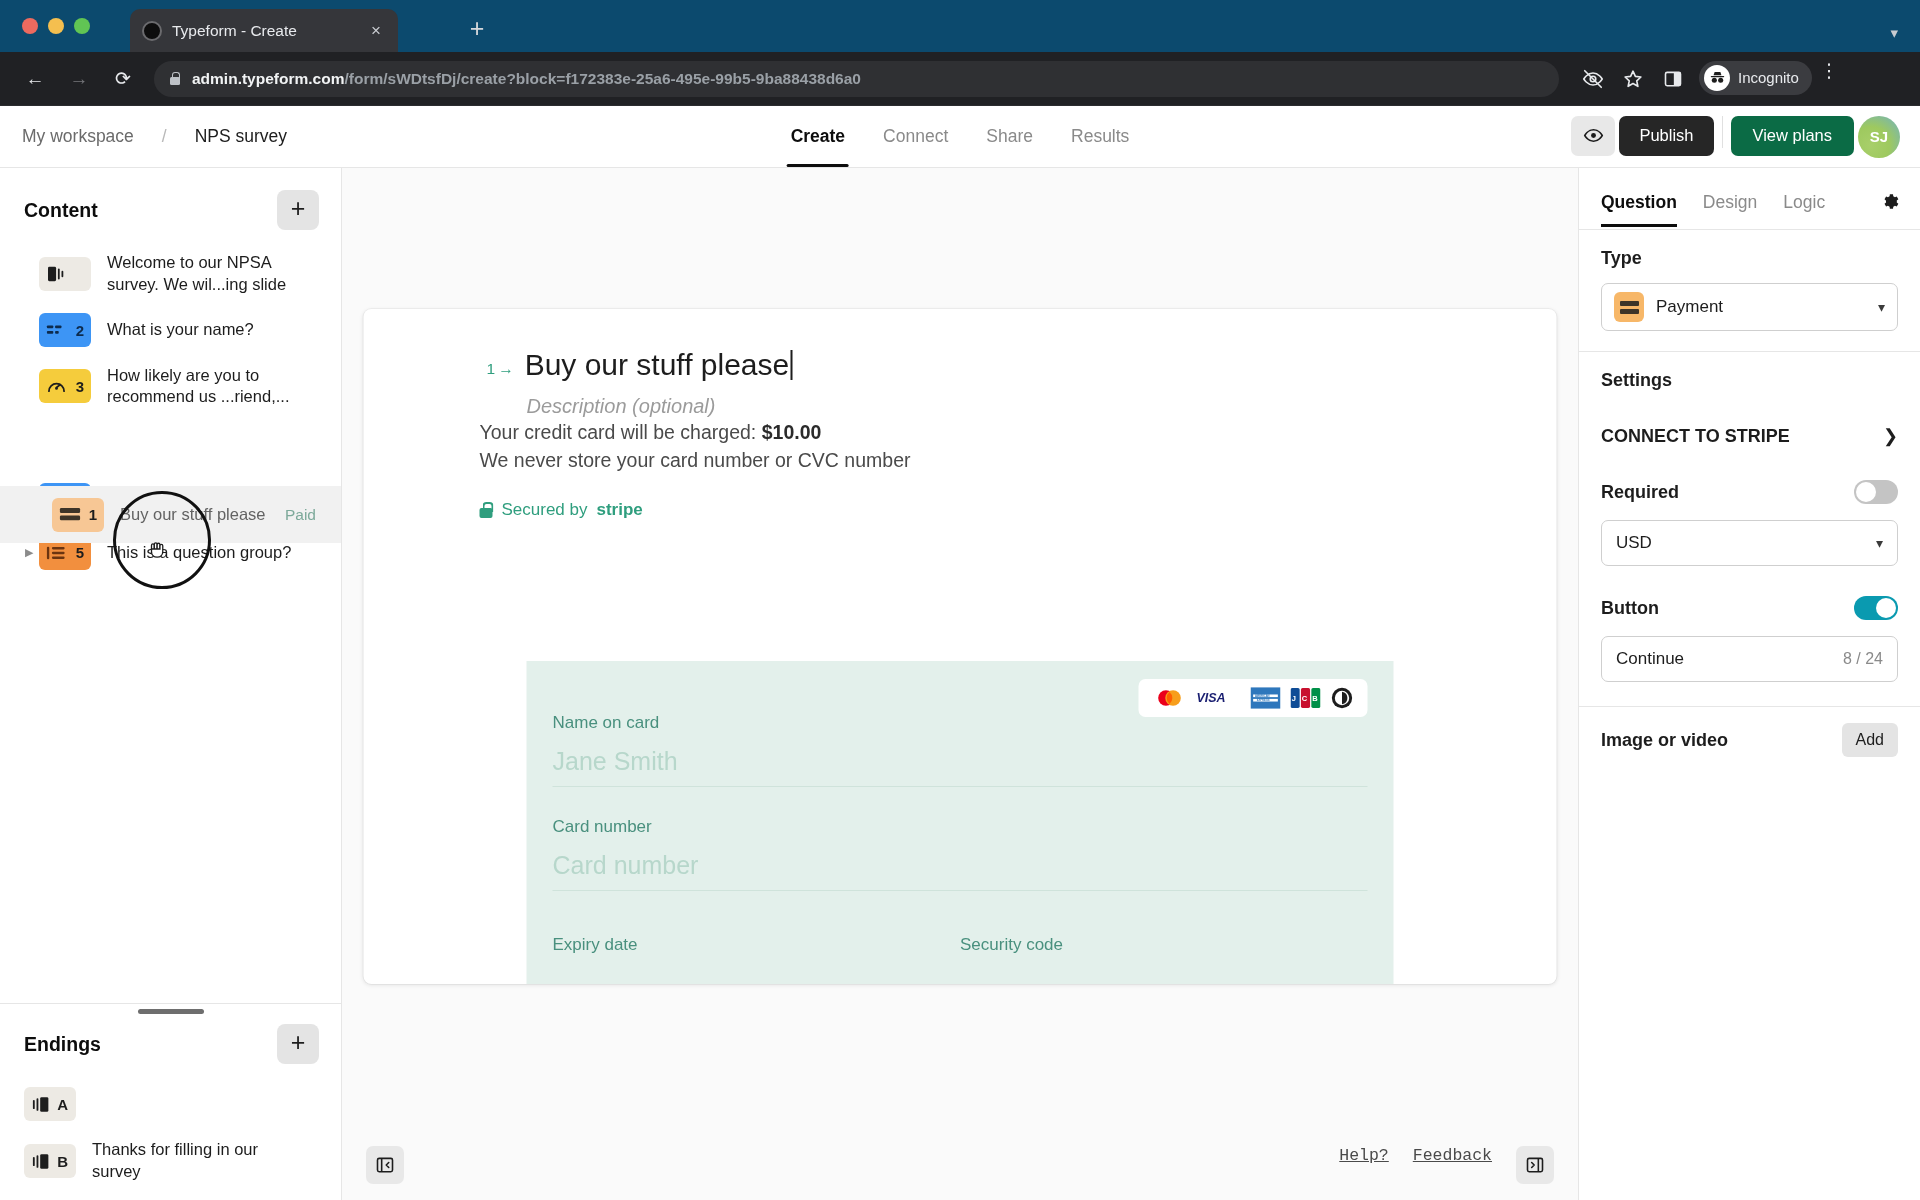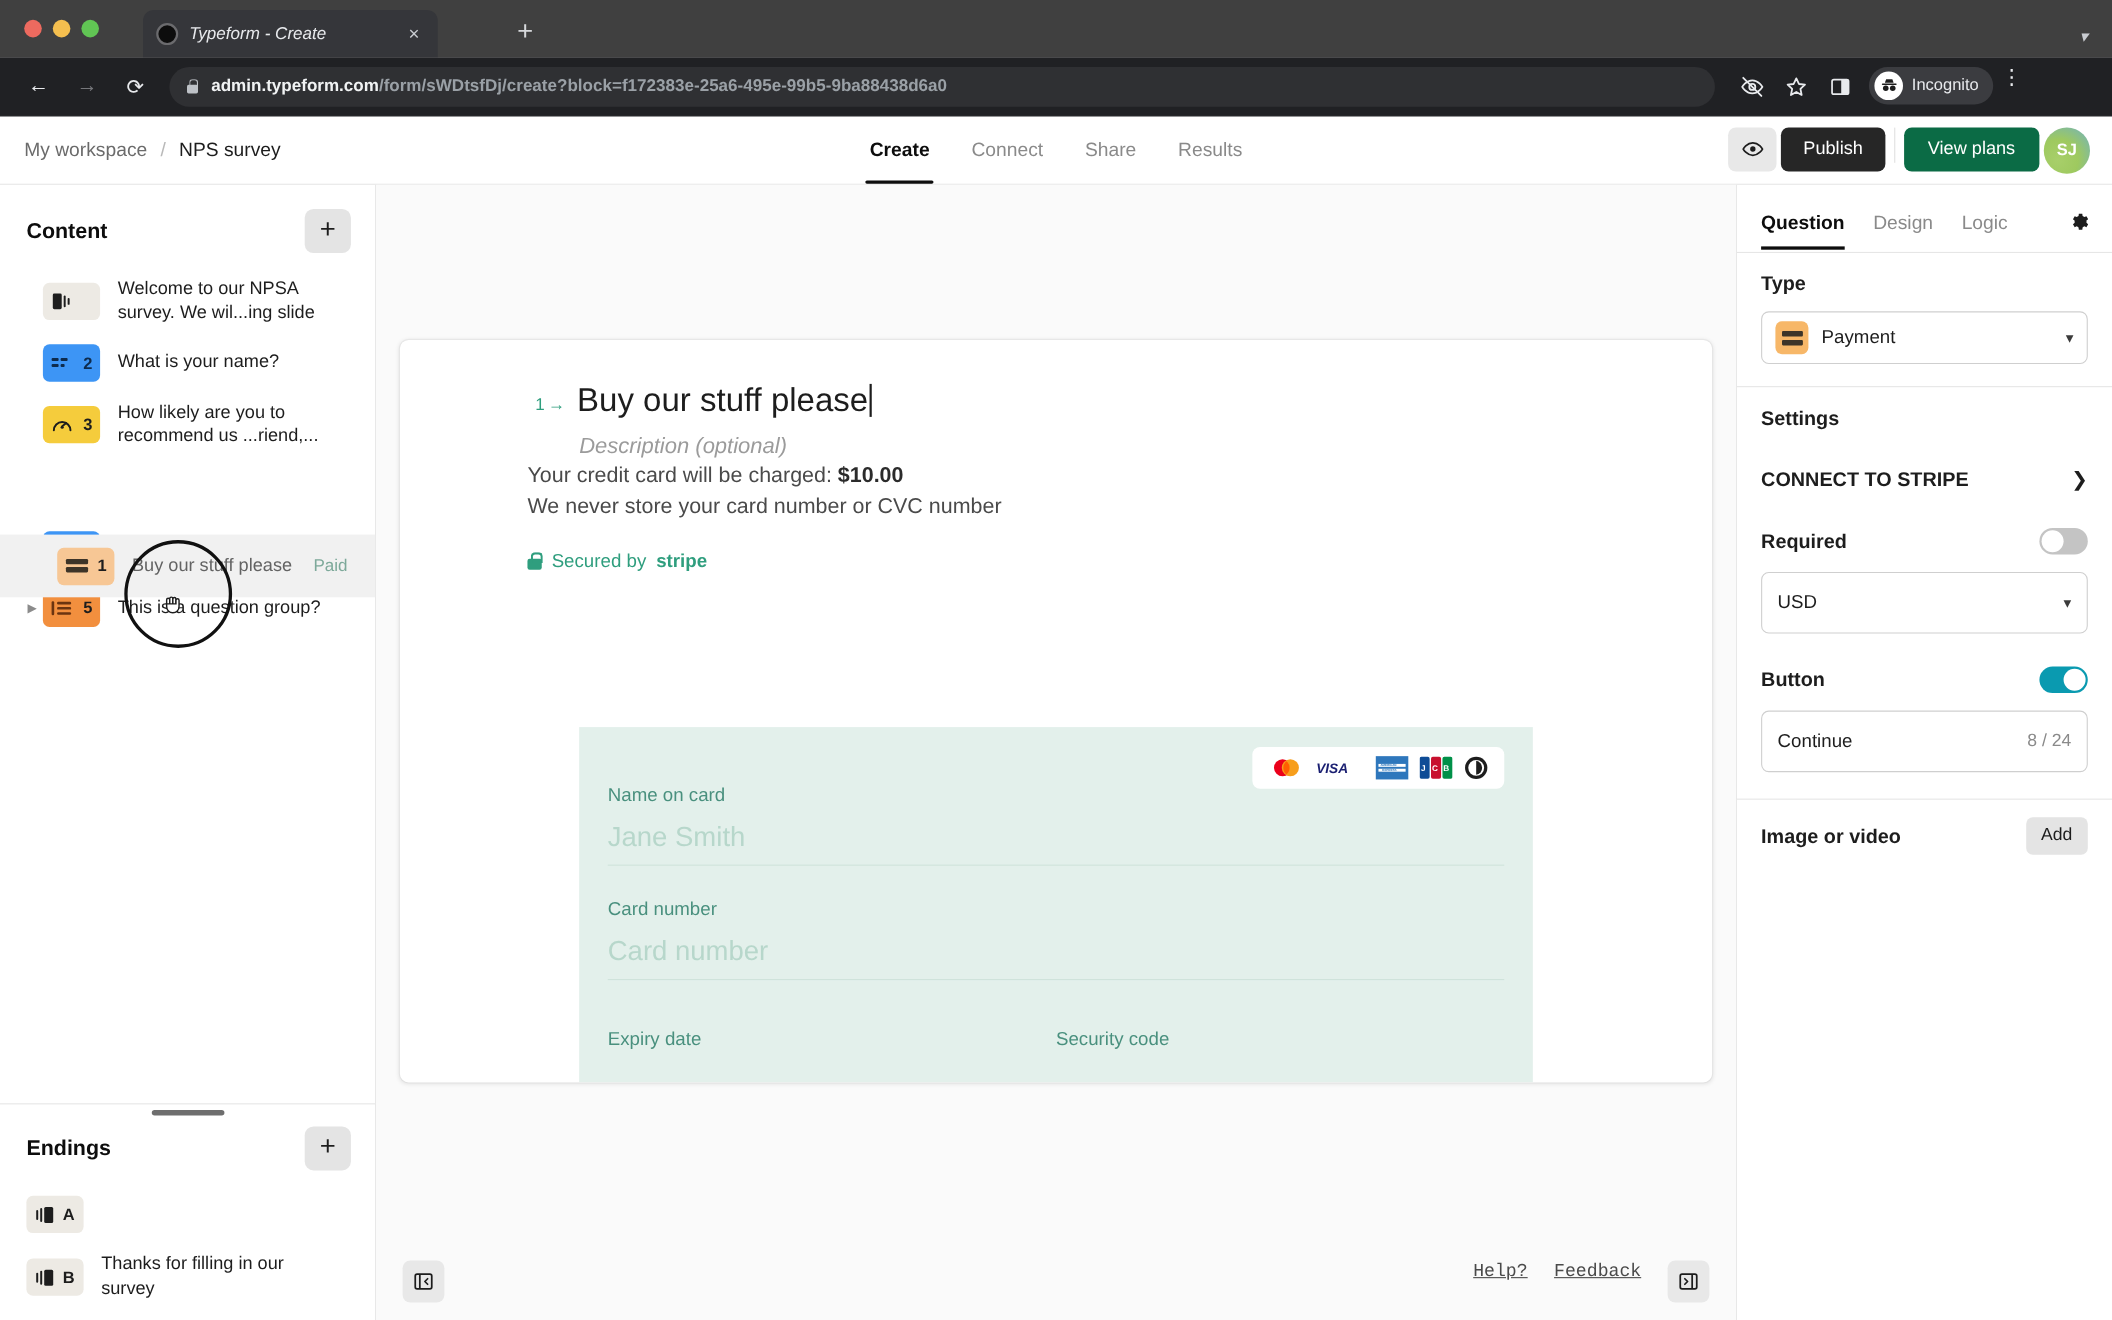--- a/index.html
+++ b/index.html
@@ -7,22 +7,22 @@
     width: 1920px; height: 1200px;
     font-family: "Liberation Sans", sans-serif;
     background: #ffffff;
     overflow: hidden;
   }
 
   
   .browser { width: 1920px; height: 1200px; position: relative; }
 
   .tabstrip {
-    height: 52px; background: #404040; position: relative;
-    display: flex; align-items: flex-end; padding-left: 18px; font-style: italic;
+    height: 52px; background: #0c4a6e; position: relative;
+    display: flex; align-items: flex-end; padding-left: 18px;
   }
   .traffic { display: flex; gap: 10px; align-items: center;
              position: absolute; left: 22px; top: 18px; }
   .dot { width: 16px; height: 16px; border-radius: 50%; }
   .dot.red { background: #ed6a5f; }
   .dot.yellow { background: #f5bf4f; }
   .dot.green { background: #61c554; }
 
   .tab {
     position: absolute; left: 130px; bottom: 0;
@@ -97,21 +97,21 @@
   .kebab { color: #e8eaed; font-size: 19px; letter-spacing: 0;
            width: 26px; text-align: center; line-height: 1; }
 
   
   .app { width: 1920px; height: 1094px; background: #fff;
          display: flex; flex-direction: column; }
   .appbar {
     height: 62px; display: flex; align-items: center;
     border-bottom: 1px solid #e6e6e6; position: relative; flex: none;
   }
-  .breadcrumb { display: flex; align-items: center; gap: 12px;
+  .breadcrumb { display: flex; align-items: center; gap: 28px;
                 padding-left: 22px; font-size: 17.5px; }
   .bc-work { color: #6b6b6b; }
   .bc-sep { color: #b9b9b9; }
   .bc-form { color: #1d1d1d; }
   .maintabs {
     position: absolute; left: 50%; transform: translateX(-50%);
     display: flex; gap: 30px; height: 100%; align-items: center;
   }
   .mtab { font-size: 17.5px; color: #8a8a8a; position: relative;
           height: 100%; display: flex; align-items: center; padding: 0 4px; }
@@ -340,21 +340,21 @@
             flex: none; }
   .toggle.off { background: #c4c4c4; }
   .toggle.on { background: #0a9ab0; }
   .toggle .knob {
     position: absolute; top: 2px; width: 20px; height: 20px;
     border-radius: 50%; background: #fff;
   }
   .toggle.off .knob { left: 2px; }
   .toggle.on .knob { right: 2px; }
   .rp-field {
-    margin: 0 22px 14px 22px; height: 56px; border: 1px solid #cfcfcf;
+    margin: 0 22px 14px 22px; height: 46px; border: 1px solid #cfcfcf;
     border-radius: 7px; display: flex; align-items: center;
     padding: 0 14px; font-size: 17px; color: #1d1d1d; background: #fff;
   }
   .counter { margin-left: auto; color: #8a8a8a; font-size: 16px; }
   .add-small {
     background: #e4e4e4; border-radius: 6px; height: 34px;
     padding: 0 14px; display: flex; align-items: center;
     font-size: 16px; color: #1d1d1d;
   }
 </style>

